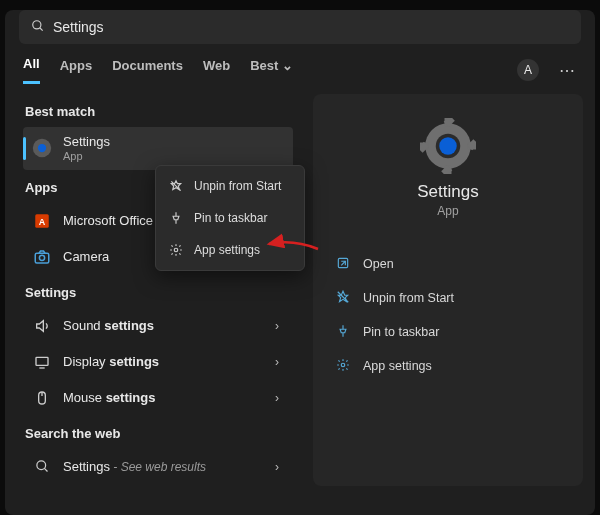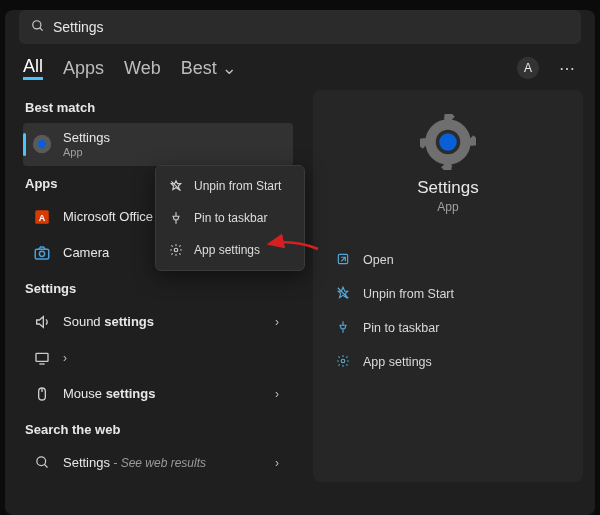--- a/index.html
+++ b/index.html
@@ -5,21 +5,21 @@
 * { margin:0; padding:0; box-sizing:border-box; font-family:"Segoe UI",Arial,sans-serif; }
 body { background:#0b0b0b; color:#e8e8e8; width:600px; height:515px; overflow:hidden; font-size:13px; }
 .panel { background:#1f1f1f; border-radius:8px; width:590px; height:505px; margin:5px; position:relative; }
 
 
 .search-bar { display:flex; align-items:center; gap:8px; padding:8px 12px; background:#2b2b2b; border-radius:6px; margin:10px 14px 0 14px; height:34px; }
 .search-bar input { background:transparent; border:none; color:#e8e8e8; font-size:14px; outline:none; flex:1; }
 
 
 .tabs-row { display:flex; align-items:center; padding:12px 18px 0 18px; gap:20px; }
-.tab { color:#bdbdbd; font-size:18px; padding-bottom:0; cursor:pointer; }
+.tab { color:#bdbdbd; font-size:13px; padding-bottom:10px; cursor:pointer;font-weight:bold; }
 .tab.active { color:#fff; border-bottom:3px solid #4cc2ff; }
 .spacer { flex:1; }
 .profile { width:22px; height:22px; border-radius:50%; background:#333; display:flex; align-items:center; justify-content:center; font-size:12px; }
 .dots { color:#ccc; font-size:16px; letter-spacing:2px; cursor:pointer; }
 
 .content { display:flex; padding:10px 4px 0 18px; gap:20px; }
 .left-col { width:270px; }
 .right-col { width:270px; background:#262626; border-radius:8px; height:392px; padding-top:24px; }
 
 .section-h { font-weight:600; font-size:13px; color:#e8e8e8; margin:10px 0 8px 2px; }
@@ -59,20 +59,21 @@
     <span><svg width="14" height="14" viewBox="0 0 24 24" fill="none" stroke="#ccc" stroke-width="2">
           <circle cx="10" cy="10" r="7"></circle>
           <line x1="20" y1="20" x2="15" y2="15"></line>
         </svg></span>
     <input type="text" value="Settings" style="">
   </div>
 
   <div class="tabs-row">
     <div class="tab active">All</div>
     <div class="tab">Apps</div>
+    <div class="tab">Documents</div>
     <div class="tab">Web</div>
     <div class="tab"><span>Best</span> <span>⌄</span></div>
     <div class="spacer"></div>
     <div class="profile">A</div>
     <div class="dots">⋯</div>
   </div>
 
   <div class="content">
     <div class="left-col">
 
@@ -124,20 +125,21 @@
         <div class="row-label row-title"><span>Sound </span><b>settings</b></div>
         <span class="chev">›</span>
       </div>
       <div class="row">
         <span class="row-icon">
             <svg width="16" height="16" viewBox="0 0 24 24" fill="none" stroke="#ccc" stroke-width="2">
               <rect x="3" y="5" width="18" height="12" rx="1"></rect>
               <line x1="8" y1="21" x2="16" y2="21"></line>
             </svg>
           </span>
+        <div class="row-label row-title"><span>Display </span><b>settings</b></div>
         <span class="chev">›</span>
       </div>
       <div class="row">
         <span class="row-icon">
             <svg width="16" height="16" viewBox="0 0 24 24" fill="none" stroke="#ccc" stroke-width="2">
               <rect x="7" y="3" width="10" height="18" rx="5"></rect>
               <line x1="12" y1="3" x2="12" y2="9"></line>
             </svg>
           </span>
         <div class="row-label row-title"><span>Mouse </span><b>settings</b></div>

